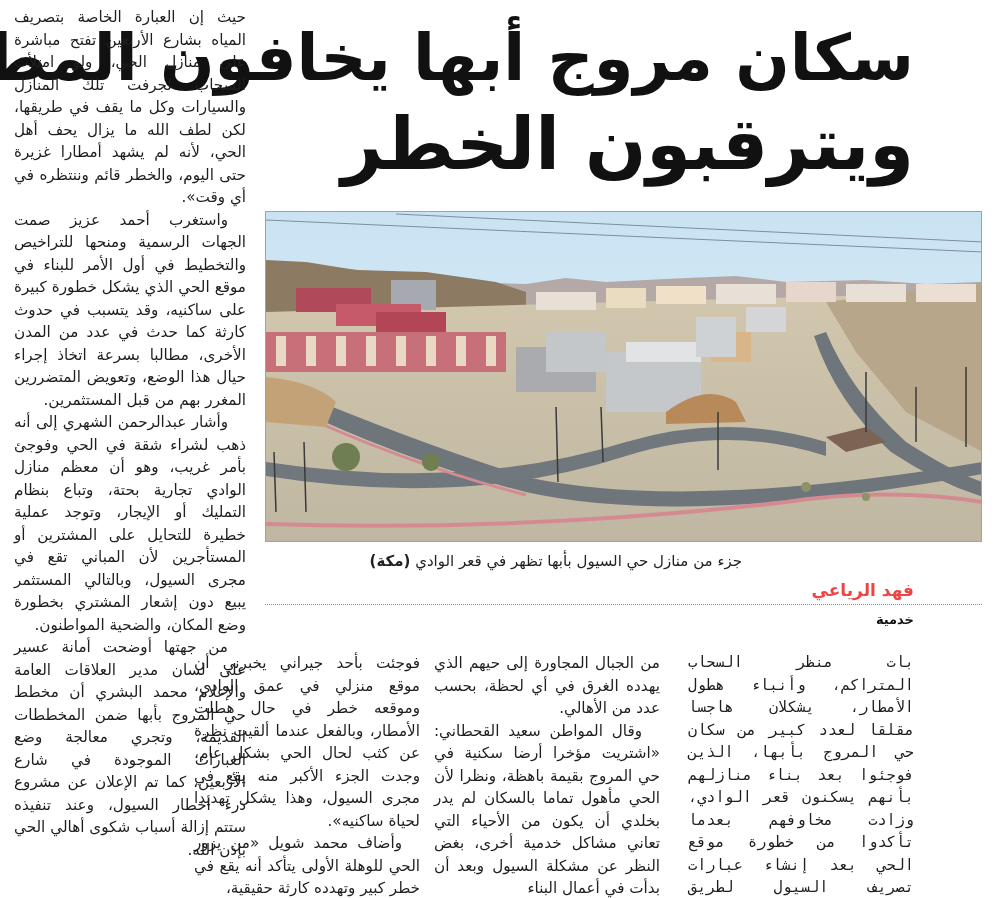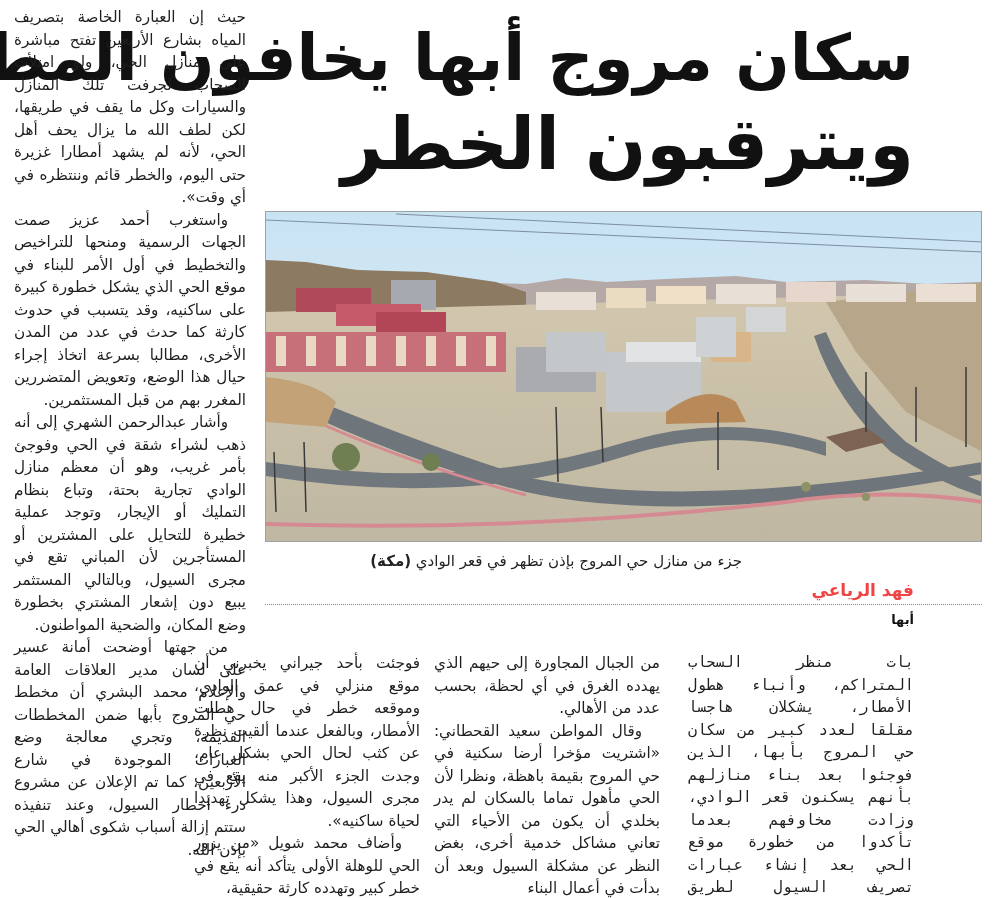--- a/index.html
+++ b/index.html
@@ -132,28 +132,28 @@
         <line x1="335" y1="195" x2="337" y2="250"></line>
         <line x1="452" y1="200" x2="452" y2="258"></line>
         <line x1="600" y1="160" x2="600" y2="220"></line>
         <line x1="650" y1="175" x2="650" y2="230"></line>
         <line x1="700" y1="155" x2="700" y2="235"></line>
       </g>
     </svg>
   </div>
 
   <div class="caption">
-    <span>جزء من منازل حي المروج بإذن تظهر في قعر الوادي</span>
+    <span>جزء من منازل حي السيول بأبها تظهر في قعر الوادي</span>
     <span> </span>
     <span class="src">(مكة)</span>
   </div>
 
   <div class="byline">فهد الرياعي</div>
   <div class="divider"></div>
-  <div class="dateline">أبها</div>
+  <div class="dateline">خدمية</div>
 
   <div class="col col-b1">
     <p>بات منظر السحاب المتراكم، وأنباء هطول الأمطار، يشكلان هاجسا مقلقا لعدد كبير من سكان حي المروج بأبها، الذين فوجئوا بعد بناء منازلهم بأنهم يسكنون قعر الوادي، وزادت مخاوفهم بعدما تأكدوا من خطورة موقع الحي بعد إنشاء عبارات تصريف السيول لطريق الأربعين الذي يمر بجوار الحي ليجد عدد منهم منزله في فوهة عبارة السيول التي تنقل المياه</p>
   </div>
   <div class="col col-b2">
     <p>من الجبال المجاورة إلى حيهم الذي يهدده الغرق في أي لحظة، بحسب عدد من الأهالي.</p>
     <p class="indent">وقال المواطن سعيد القحطاني: «اشتريت مؤخرا أرضا سكنية في حي المروج بقيمة باهظة، ونظرا لأن الحي مأهول تماما بالسكان لم يدر بخلدي أن يكون من الأحياء التي تعاني مشاكل خدمية أخرى، بغض النظر عن مشكلة السيول وبعد أن بدأت في أعمال البناء</p>
   </div>
   <div class="col col-b3">
     <p>فوجئت بأحد جيراني يخبرني أن موقع منزلي في عمق الوادي، وموقعه خطر في حال هطلت الأمطار، وبالفعل عندما ألقيت نظرة عن كثب لحال الحي بشكل عام، وجدت الجزء الأكبر منه يقع في مجرى السيول، وهذا يشكل تهديدا لحياة ساكنيه».</p>

